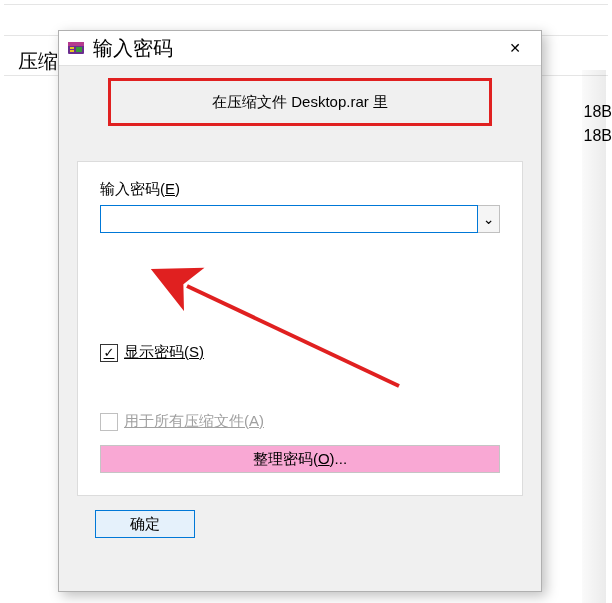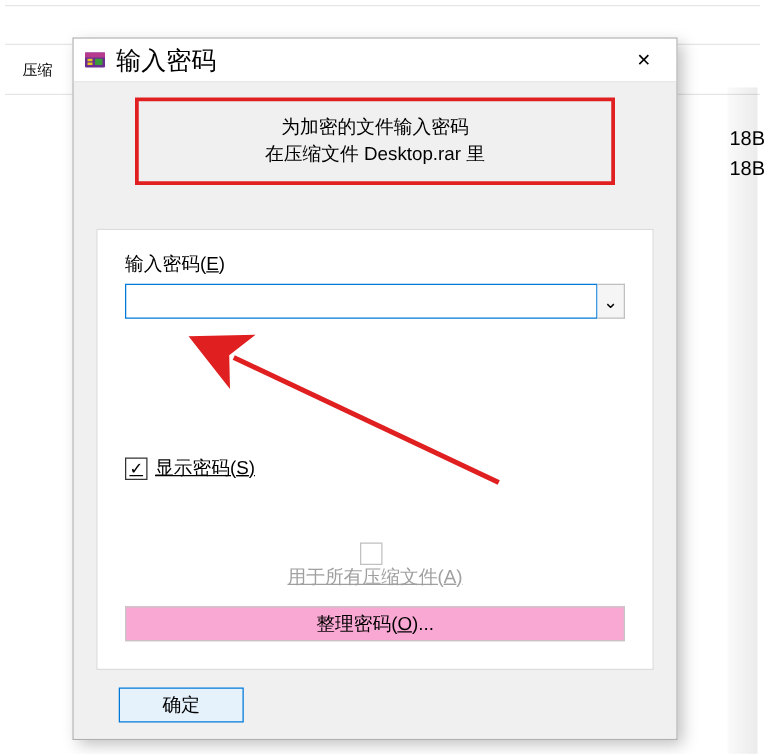--- a/index.html
+++ b/index.html
@@ -7,21 +7,21 @@
     padding: 0;
     width: 612px;
     height: 603px;
     overflow: hidden;
     font-family: "Microsoft YaHei", "Segoe UI", Tahoma, sans-serif;
     font-size: 14px;
     background: #ffffff;
     color: #000;
   }
   .bg-shell { position: absolute; inset: 0; background: #fff; }
-  .bg-left-text { position: absolute; left: 18px; top: 48px; font-size: 12px; color: #000; text-align: center; }
+  .bg-left-text { position: absolute; left: 18px; top: 48px; font-size: 20px; color: #000; text-align: center; }
   .bg-right-col { position: absolute; right: 0; top: 100px; font-size: 16px; color: #000; text-align: right; line-height: 24px; }
   .bg-right-shadow { position: absolute; right: 6px; bottom: 0; width: 24px; top: 70px; background: linear-gradient(to right, rgba(0,0,0,0.02), rgba(0,0,0,0.08)); }
   .bg-sep1 { position: absolute; left: 4px; top: 4px; right: 4px; height: 1px; background: #e5e5e5; }
   .bg-sep2 { position: absolute; left: 4px; top: 35px; right: 4px; height: 1px; background: #e5e5e5; }
   .bg-sep3 { position: absolute; left: 4px; top: 75px; right: 4px; height: 1px; background: #e5e5e5; }
 
   .dialog {
     position: absolute;
     left: 58px;
     top: 30px;
@@ -105,21 +105,21 @@
     width: 16px; height: 16px;
     border: 1px solid #333;
     background: #fff;
     margin-right: 6px;
     display: inline-flex; align-items: center; justify-content: center;
   }
   .chk.checked::after { content: "✓"; font-size: 13px; line-height: 1; color: #000; }
   .chk-row.disabled { color: #a0a0a0; }
   .chk-row.disabled .chk { border-color: #c0c0c0; }
 
-  .row-for-all { margin-top: 50px; flex-direction: column; }
+  .row-for-all { margin-top: 50px; }
 
   .organize-btn {
     margin-top: 14px;
     width: 100%;
     height: 28px;
     border: 1px solid #c5c5c5;
     background: #f9a8d4;
     font-size: 15px;
   }
 
@@ -172,21 +172,20 @@
     </span>
     <span class="title">输入密码</span>
     <div class="close">
       <span>✕</span>
     </div>
   </div>
 
   <div class="client">
 
     <div class="msgbox">
-      <div>为加密的文件输入密码</div>
       <div>
         <span>在压缩文件 </span><span>Desktop.rar</span><span> 里</span>
       </div>
     </div>
 
     <div class="groupbox">
       <div class="field-label">
         <span>输入密码(</span><span class="hotkey">E</span><span>)</span>
       </div>
       <div class="combo-wrap">

